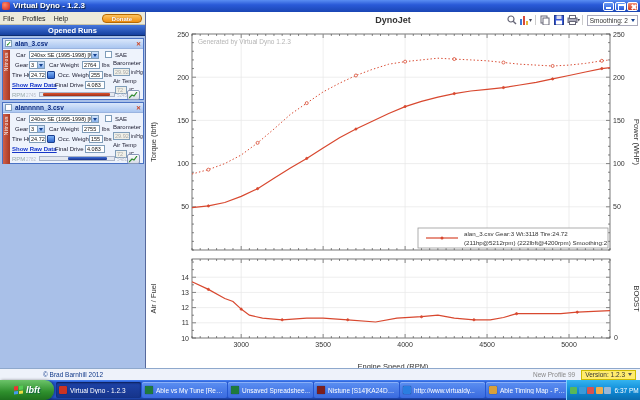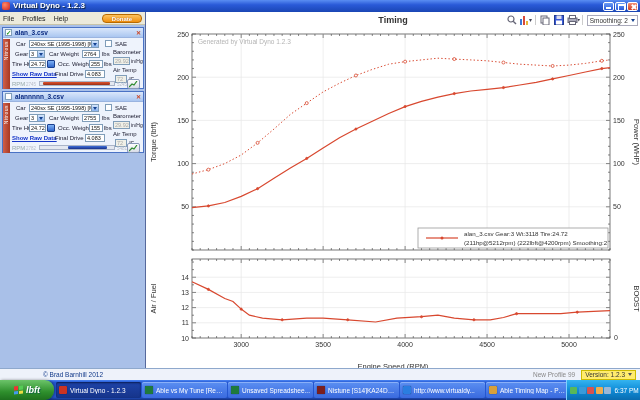--- a/index.html
+++ b/index.html
@@ -106,20 +106,21 @@
     <span class="winbtn close"></span>
   </div>
 
   <div id="sidebar">
     <div id="menubar">
       <span class="mi">File</span>
       <span class="mi">Profiles</span>
       <span class="mi">Help</span>
       <span id="donate">Donate</span>
     </div>
+    <div id="openedruns">Opened Runs</div>
 
     <div class="runcard">
       <div class="runhead">
         <span class="runchk">✓</span>
         <span class="runname">alan_3.csv</span>
         <span class="runclose">✕</span>
       </div>
       <div class="runbody">
         <div class="vstrip">
             <span>Nitrous</span>
@@ -216,21 +217,21 @@
             </svg>
         </div>
       </div>
     </div>
   </div>
 
   <div id="copyright-side">© Brad Barnhill 2012</div>
 
   <div id="chartpanel">
     <div id="charthdr">
-      <div id="dynotitle">Timing</div>
+      <div id="dynotitle">DynoJet</div>
       <div id="charttools">
         <span class="tool">
           <svg width="10" height="10" viewBox="0 0 10 10">
               <circle cx="4" cy="4" r="3" fill="none" stroke="#667" stroke-width="1.2"></circle>
               <line x1="6.2" y1="6.2" x2="9" y2="9" stroke="#667" stroke-width="1.4"></line>
             </svg>
         </span>
         <span class="tool">
           <svg width="12" height="10" viewBox="0 0 12 10">
               <rect x="0" y="4" width="2" height="6" fill="#3a7ad8"></rect>

